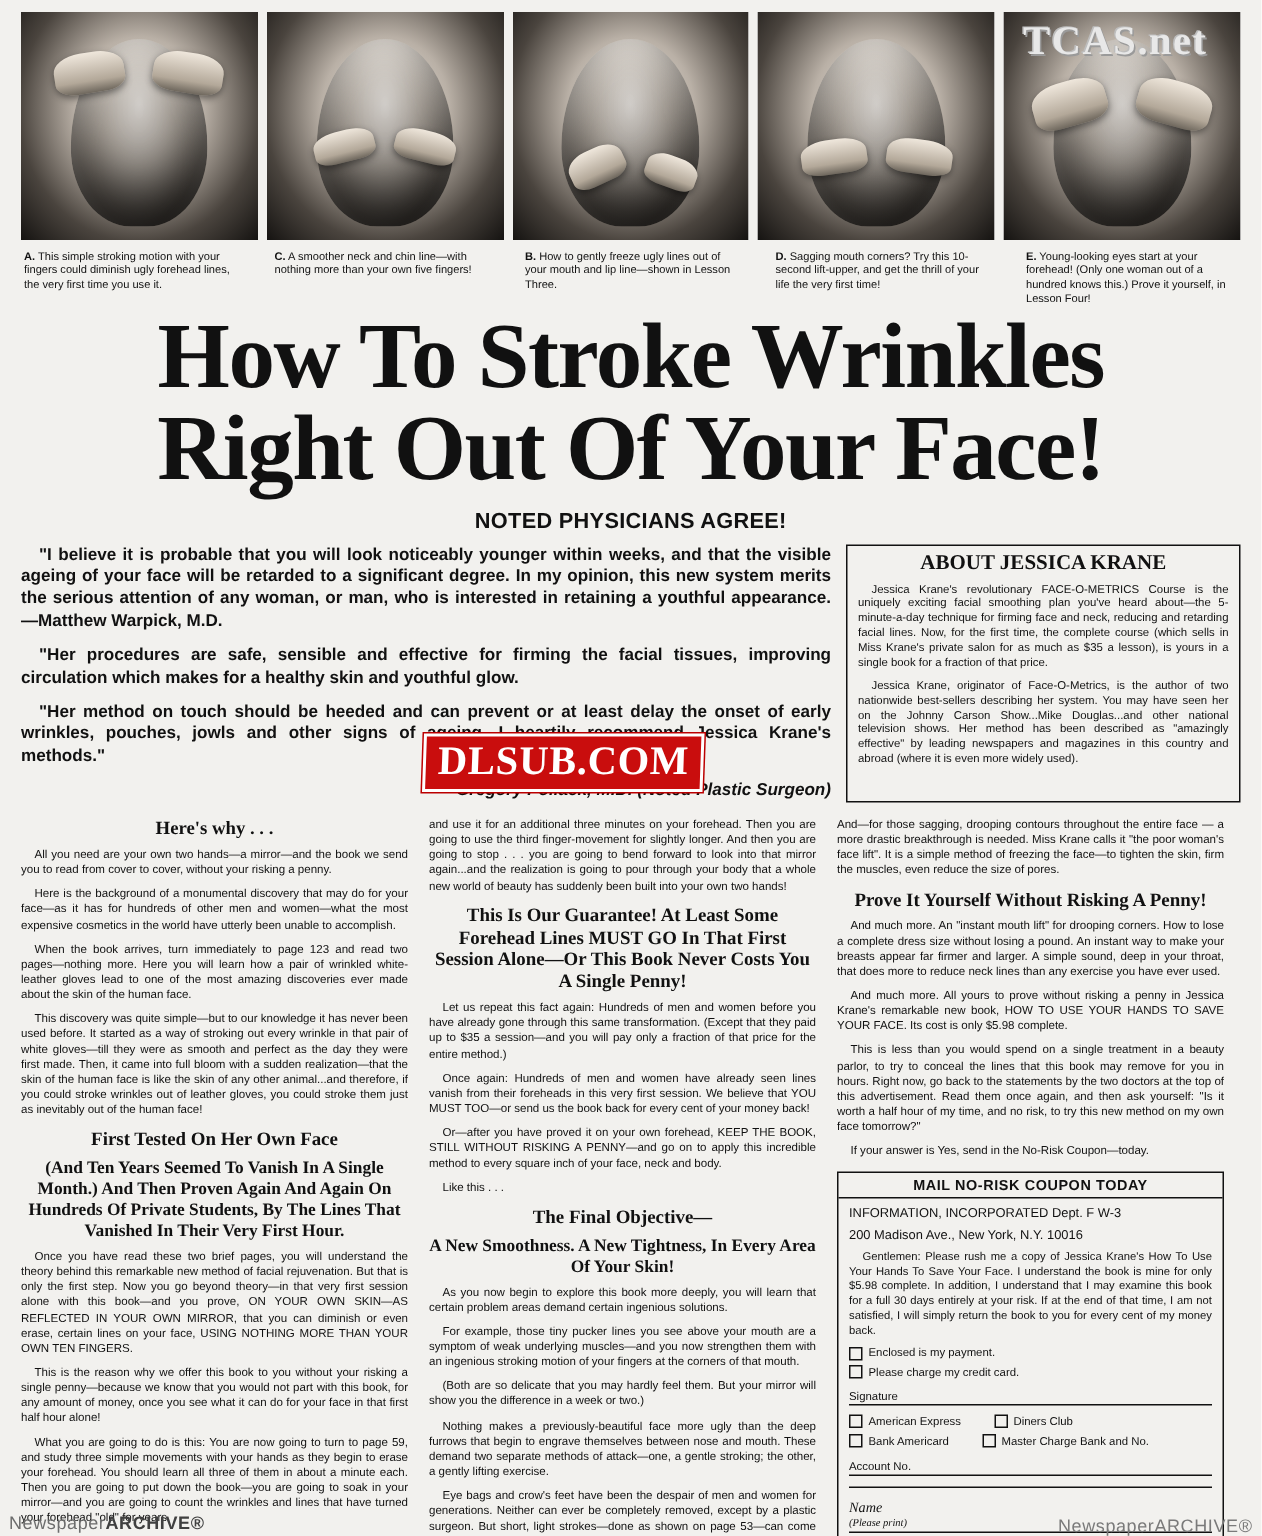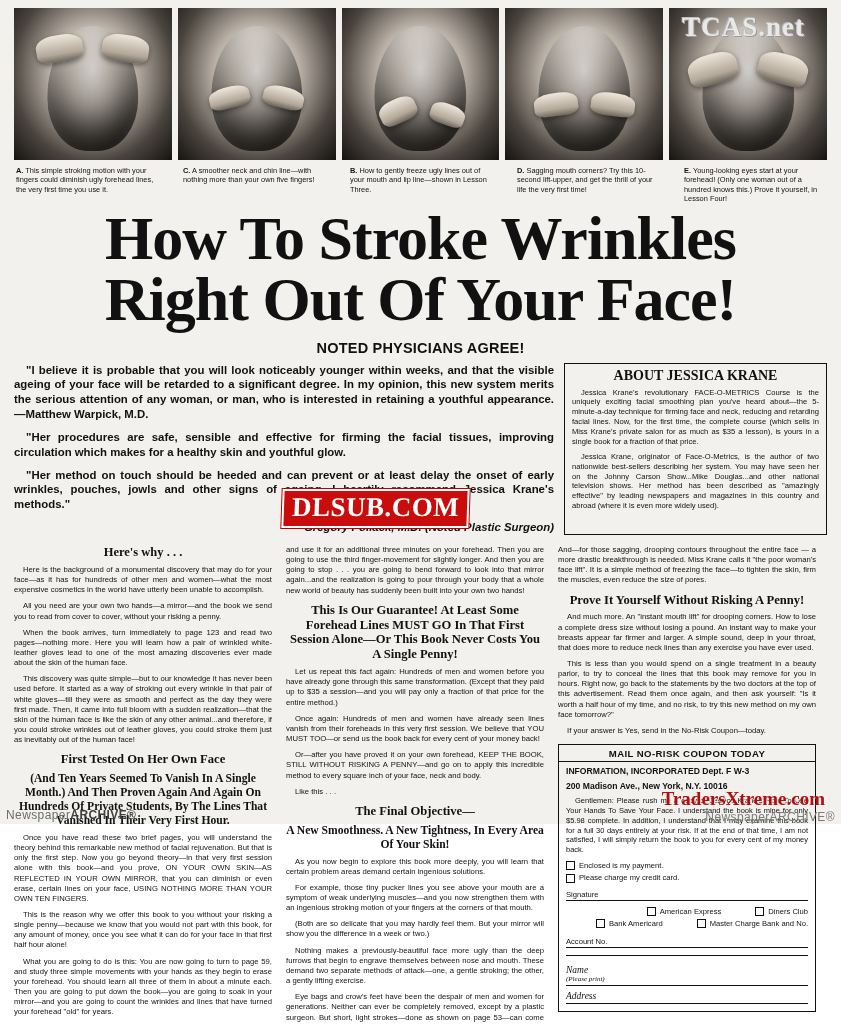--- a/index.html
+++ b/index.html
@@ -11,21 +11,21 @@
     width: 841px;
     height: 1024px;
     font-family: "Liberation Serif", serif;
     color: #111;
     position: relative;
     overflow: hidden;
   }
   .page {
     position: relative;
     width: 841px;
-    height: 824px;
+    height: 1024px;
     background: #f2f1ee;
     padding: 16px;
     box-sizing: border-box;
   }
   .inner {
     position: absolute;
     left: 14px;
     top: 8px;
     width: 813px;
     height: 1000px;
@@ -278,21 +278,21 @@
     font-family: "Liberation Sans", sans-serif;
     font-weight: bold;
     font-size: 9.6px;
     letter-spacing: .4px;
     padding: 3px 0 2px 0;
     border-bottom: 1px solid #111;
   }
   .coupon-body { padding: 4px 7px 7px 7px; }
   .coupon-body .addr {
     font-family: "Liberation Sans", sans-serif;
-    font-weight: bold;
+    font-weight: normal;
     font-size: 8.6px;
     line-height: 1.3;
     margin-bottom: 4px;
   }
   .coupon-body p {
     margin: 0 0 5px 0;
     font-family: "Liberation Sans", sans-serif;
     font-size: 7.5px;
     line-height: 1.3;
     text-align: justify;
@@ -306,21 +306,21 @@
     align-items: center;
     gap: 4px;
     margin-bottom: 1px;
   }
   .box {
     width: 7px; height: 7px;
     border: 1px solid #111;
     display: inline-block;
     flex: none;
   }
-  .chk-row { display: flex; gap: 34px; justify-content: flex-end; }
+  .chk-row { display: flex; gap: 22px; }
   .sigline, .fieldline {
     font-family: "Liberation Sans", sans-serif;
     font-size: 7.6px;
     border-bottom: 1px solid #111;
     margin-top: 6px;
     padding-bottom: 1px;
     display: block;
   }
   .fields {
     margin-top: 7px;
@@ -426,22 +426,22 @@
         <h3>ABOUT JESSICA KRANE</h3>
         <p>Jessica Krane's revolutionary FACE-O-METRICS Course is the uniquely exciting facial smoothing plan you've heard about—the 5-minute-a-day technique for firming face and neck, reducing and retarding facial lines. Now, for the first time, the complete course (which sells in Miss Krane's private salon for as much as $35 a lesson), is yours in a single book for a fraction of that price.</p>
         <p>Jessica Krane, originator of Face-O-Metrics, is the author of two nationwide best-sellers describing her system. You may have seen her on the Johnny Carson Show...Mike Douglas...and other national television shows. Her method has been described as "amazingly effective" by leading newspapers and magazines in this country and abroad (where it is even more widely used).</p>
       </div>
     </div>
 
     <div class="cols">
 
       <div class="col">
         <div class="heres">Here's why . . .</div>
+        <p>All you need are your own two hands—a mirror—and the book we send you to read from cover to cover, without your risking a penny.</p>
         <p>Here is the background of a monumental discovery that may do for your face—as it has for hundreds of other men and women—what the most expensive cosmetics in the world have utterly been unable to accomplish.</p>
-        <p>All you need are your own two hands—a mirror—and the book we send you to read from cover to cover, without your risking a penny.</p>
         <p>When the book arrives, turn immediately to page 123 and read two pages—nothing more. Here you will learn how a pair of wrinkled white-leather gloves lead to one of the most amazing discoveries ever made about the skin of the human face.</p>
         <p>This discovery was quite simple—but to our knowledge it has never been used before. It started as a way of stroking out every wrinkle in that pair of white gloves—till they were as smooth and perfect as the day they were first made. Then, it came into full bloom with a sudden realization—that the skin of the human face is like the skin of any other animal...and therefore, if you could stroke wrinkles out of leather gloves, you could stroke them just as inevitably out of the human face!</p>
         <h4>First Tested On Her Own Face</h4>
         <h5>(And Ten Years Seemed To Vanish In A Single Month.) And Then Proven Again And Again On Hundreds Of Private Students, By The Lines That Vanished In Their Very First Hour.</h5>
         <p>Once you have read these two brief pages, you will understand the theory behind this remarkable new method of facial rejuvenation. But that is only the first step. Now you go beyond theory—in that very first session alone with this book—and you prove, ON YOUR OWN SKIN—AS REFLECTED IN YOUR OWN MIRROR, that you can diminish or even erase, certain lines on your face, USING NOTHING MORE THAN YOUR OWN TEN FINGERS.</p>
         <p>This is the reason why we offer this book to you without your risking a single penny—because we know that you would not part with this book, for any amount of money, once you see what it can do for your face in that first half hour alone!</p>
         <p>What you are going to do is this: You are now going to turn to page 59, and study three simple movements with your hands as they begin to erase your forehead. You should learn all three of them in about a minute each. Then you are going to put down the book—you are going to soak in your mirror—and you are going to count the wrinkles and lines that have turned your forehead "old" for years.</p>
         <p>Then you are going to apply the movements for three minutes. You are going to stop—check the second movement with the book—</p>
       </div>
 
@@ -458,20 +458,21 @@
         <p>For example, those tiny pucker lines you see above your mouth are a symptom of weak underlying muscles—and you now strengthen them with an ingenious stroking motion of your fingers at the corners of that mouth.</p>
         <p>(Both are so delicate that you may hardly feel them. But your mirror will show you the difference in a week or two.)</p>
         <p>Nothing makes a previously-beautiful face more ugly than the deep furrows that begin to engrave themselves between nose and mouth. These demand two separate methods of attack—one, a gentle stroking; the other, a gently lifting exercise.</p>
         <p>Eye bags and crow's feet have been the despair of men and women for generations. Neither can ever be completely removed, except by a plastic surgeon. But short, light strokes—done as shown on page 53—can come electrifyingly close.</p>
       </div>
 
       <div class="col">
         <p class="noind">And—for those sagging, drooping contours throughout the entire face — a more drastic breakthrough is needed. Miss Krane calls it "the poor woman's face lift". It is a simple method of freezing the face—to tighten the skin, firm the muscles, even reduce the size of pores.</p>
         <h4>Prove It Yourself Without Risking A Penny!</h4>
         <p>And much more. An "instant mouth lift" for drooping corners. How to lose a complete dress size without losing a pound. An instant way to make your breasts appear far firmer and larger. A simple sound, deep in your throat, that does more to reduce neck lines than any exercise you have ever used.</p>
+        <p>And much more. All yours to prove without risking a penny in Jessica Krane's remarkable new book, HOW TO USE YOUR HANDS TO SAVE YOUR FACE. Its cost is only $5.98 complete.</p>
         <p>This is less than you would spend on a single treatment in a beauty parlor, to try to conceal the lines that this book may remove for you in hours. Right now, go back to the statements by the two doctors at the top of this advertisement. Read them once again, and then ask yourself: "Is it worth a half hour of my time, and no risk, to try this new method on my own face tomorrow?"</p>
         <p>If your answer is Yes, send in the No-Risk Coupon—today.</p>
 
         <div class="coupon">
           <div class="coupon-title">MAIL NO-RISK COUPON TODAY</div>
           <div class="coupon-body">
             <div class="addr">INFORMATION, INCORPORATED   Dept. F W-3</div>
             <div class="addr">200 Madison Ave., New York, N.Y. 10016</div>
             <p>Gentlemen: Please rush me a copy of Jessica Krane's How To Use Your Hands To Save Your Face. I understand the book is mine for only $5.98 complete. In addition, I understand that I may examine this book for a full 30 days entirely at your risk. If at the end of that time, I am not satisfied, I will simply return the book to you for every cent of my money back.</p>
 
@@ -520,18 +521,17 @@
 
             </div>
           </div>
         </div>
       </div>
     </div>
 
   </div>
 
   <div class="wm-dlsub">DLSUB.COM</div>
-  <div class="wm-traders">TradersXtreme.com</div>
   <div class="wm-na-left">
     <span>Newspaper</span><b>ARCHIVE®</b>
   </div>
   <div class="wm-na-right">NewspaperARCHIVE®</div>
 </div>
 
 </body></html>

